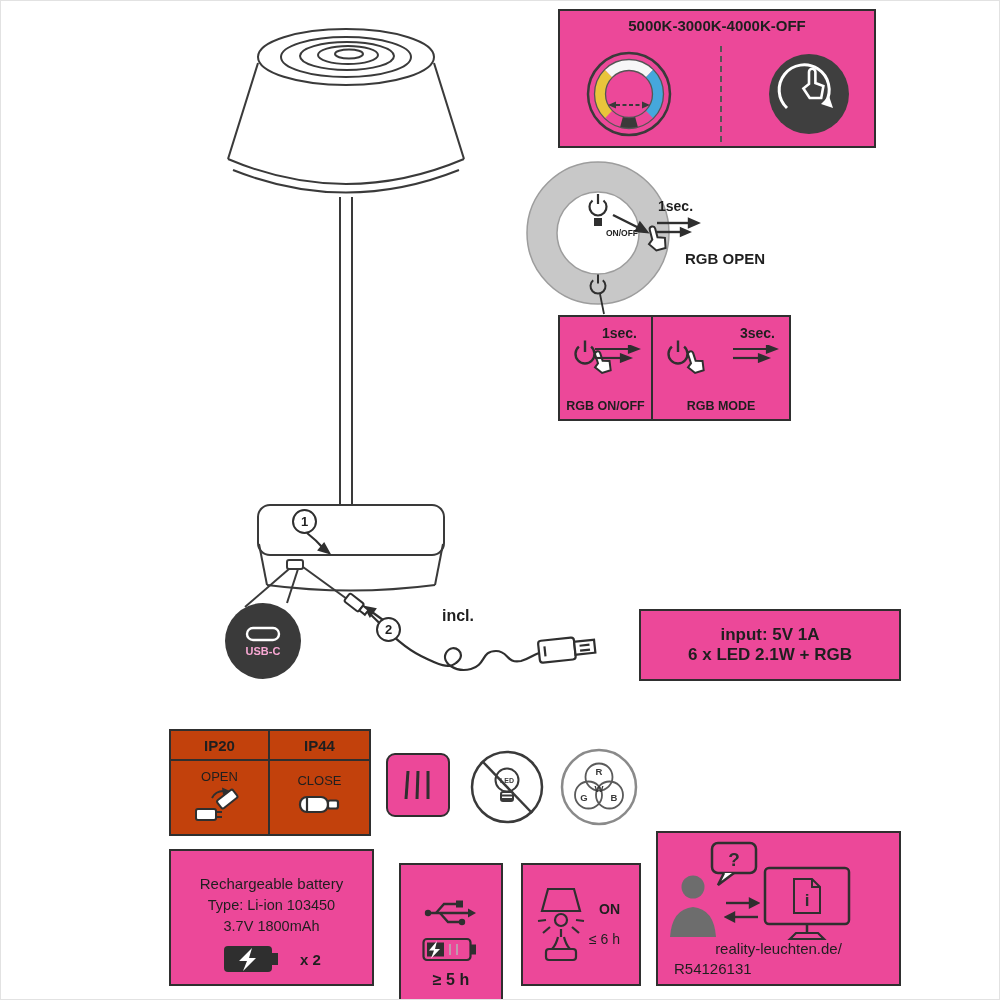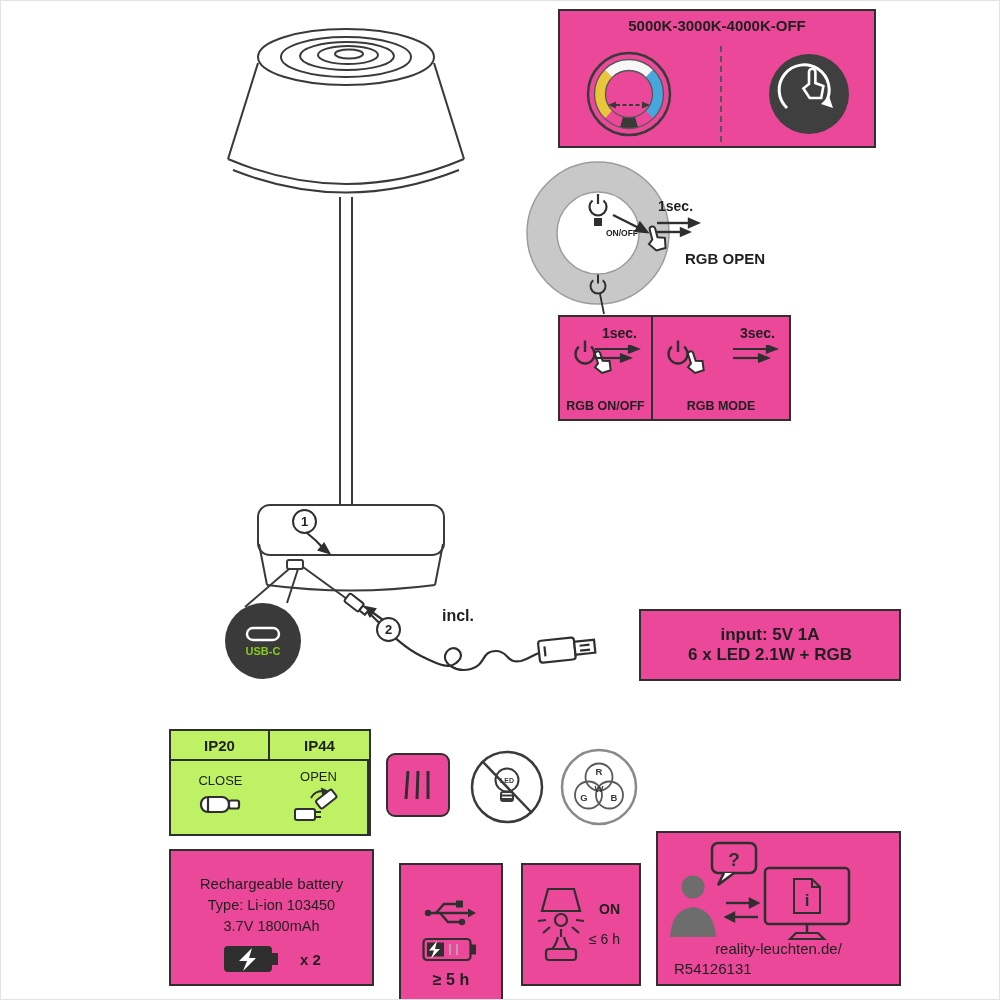--- a/index.html
+++ b/index.html
@@ -5,24 +5,24 @@
   html,body{margin:0;padding:0;background:#fff;}
   .canvas{position:relative;width:1000px;height:1000px;background:#fff;overflow:hidden;
           font-family:"Liberation Sans",sans-serif;color:#1f1f1f;border:1px solid #e2e2e2;box-sizing:border-box;}
   .abs{position:absolute;}
   .b{font-weight:bold;}
   .panel{position:absolute;background:#ec4899;border:2.5px solid #2f2f2f;box-sizing:border-box;}
   .ctr{display:flex;align-items:center;justify-content:center;}
   .col{display:flex;flex-direction:column;align-items:center;justify-content:center;}
   .callout{position:absolute;width:21px;height:21px;border:2px solid #2f2f2f;border-radius:50%;
            display:flex;align-items:center;justify-content:center;font-size:13px;font-weight:bold;background:#fff;}
-  .usb-badge{position:absolute;width:76px;height:76px;border-radius:50%;background:#3a3a3a;color:#84cc16;
+  .usb-badge{position:absolute;width:76px;height:76px;border-radius:50%;background:#3a3a3a;color:#f9a8d4;
              display:flex;flex-direction:column;align-items:center;justify-content:center;}
   .ip-table{position:absolute;left:168px;top:728px;width:202px;height:107px;border:2.5px solid #2f2f2f;
-            box-sizing:border-box;display:grid;grid-template-columns:1fr 1fr;grid-template-rows:30px 1fr;background:#bef264;}
+            box-sizing:border-box;display:grid;grid-template-columns:1fr 1fr;grid-template-rows:30px 1fr;background:#c2410c;}
   .ip-cell{border-right:2px solid #2f2f2f;border-bottom:2px solid #2f2f2f;display:flex;flex-direction:column;
            align-items:center;justify-content:center;}
   .ip-cell.last-col{border-right:none;}
   .ip-cell.last-row{border-bottom:none;}
   .small-txt{font-size:13px;}
   .rgb-cell{position:relative;flex:1;}
   .rgb-cell + .rgb-cell{border-left:2.5px solid #2f2f2f;padding-left:45px;}
   .cell-label{position:absolute;bottom:6px;left:0;width:100%;text-align:center;font-size:12.5px;font-weight:bold;}
 </style>
 </head>
@@ -207,42 +207,42 @@
     <div class="b" style="font-size:17px;">6 x LED 2.1W + RGB</div>
   </div>
 
   <div class="ip-table">
     <div class="ip-cell b" style="font-size:15px;">
       <span>IP20</span>
     </div>
     <div class="ip-cell b last-col" style="font-size:15px;">
       <span>IP44</span>
     </div>
-    <div class="ip-cell last-row last-col">
-      <span class="small-txt">CLOSE</span>
-      <svg width="52" height="34" viewBox="0 0 52 34">
-        <g stroke="#2f2f2f" stroke-width="2.2" fill="#fff">
-          <rect x="6" y="9" width="28" height="15" rx="7"></rect>
-          <rect x="34" y="12.5" width="10" height="8" rx="2"></rect>
-          <line x1="13" y1="9" x2="13" y2="24"></line>
-        </g>
-      </svg>
-    </div>
     <div class="ip-cell last-row">
       <span class="small-txt">OPEN</span>
       <svg width="52" height="42" viewBox="0 0 52 42">
         <g stroke="#2f2f2f" stroke-width="2" fill="#fff">
           <rect x="2" y="25" width="20" height="11" rx="2"></rect>
           <line x1="22" y1="28" x2="28" y2="28"></line>
           <line x1="22" y1="33" x2="28" y2="33"></line>
           <g transform="rotate(-38 26 22)">
               <rect x="26" y="16" width="20" height="10" rx="2"></rect>
             </g>
           <path d="M 18 14 A 13 13 0 0 1 30 7" fill="none"></path>
           <polygon points="28,3.5 36,7 29,11" fill="#2f2f2f" stroke="none"></polygon>
+        </g>
+      </svg>
+    </div>
+    <div class="ip-cell last-row last-col">
+      <span class="small-txt">CLOSE</span>
+      <svg width="52" height="34" viewBox="0 0 52 34">
+        <g stroke="#2f2f2f" stroke-width="2.2" fill="#fff">
+          <rect x="6" y="9" width="28" height="15" rx="7"></rect>
+          <rect x="34" y="12.5" width="10" height="8" rx="2"></rect>
+          <line x1="13" y1="9" x2="13" y2="24"></line>
         </g>
       </svg>
     </div>
   </div>
 
   <div class="panel ctr" style="left:385px;top:752px;width:64px;height:64px;border-radius:9px;">
     <svg width="34" height="32" viewBox="0 0 34 32">
       <g stroke="#2f2f2f" stroke-width="3">
         <line x1="7" y1="2" x2="5" y2="30"></line>
         <line x1="17" y1="2" x2="16" y2="30"></line>

